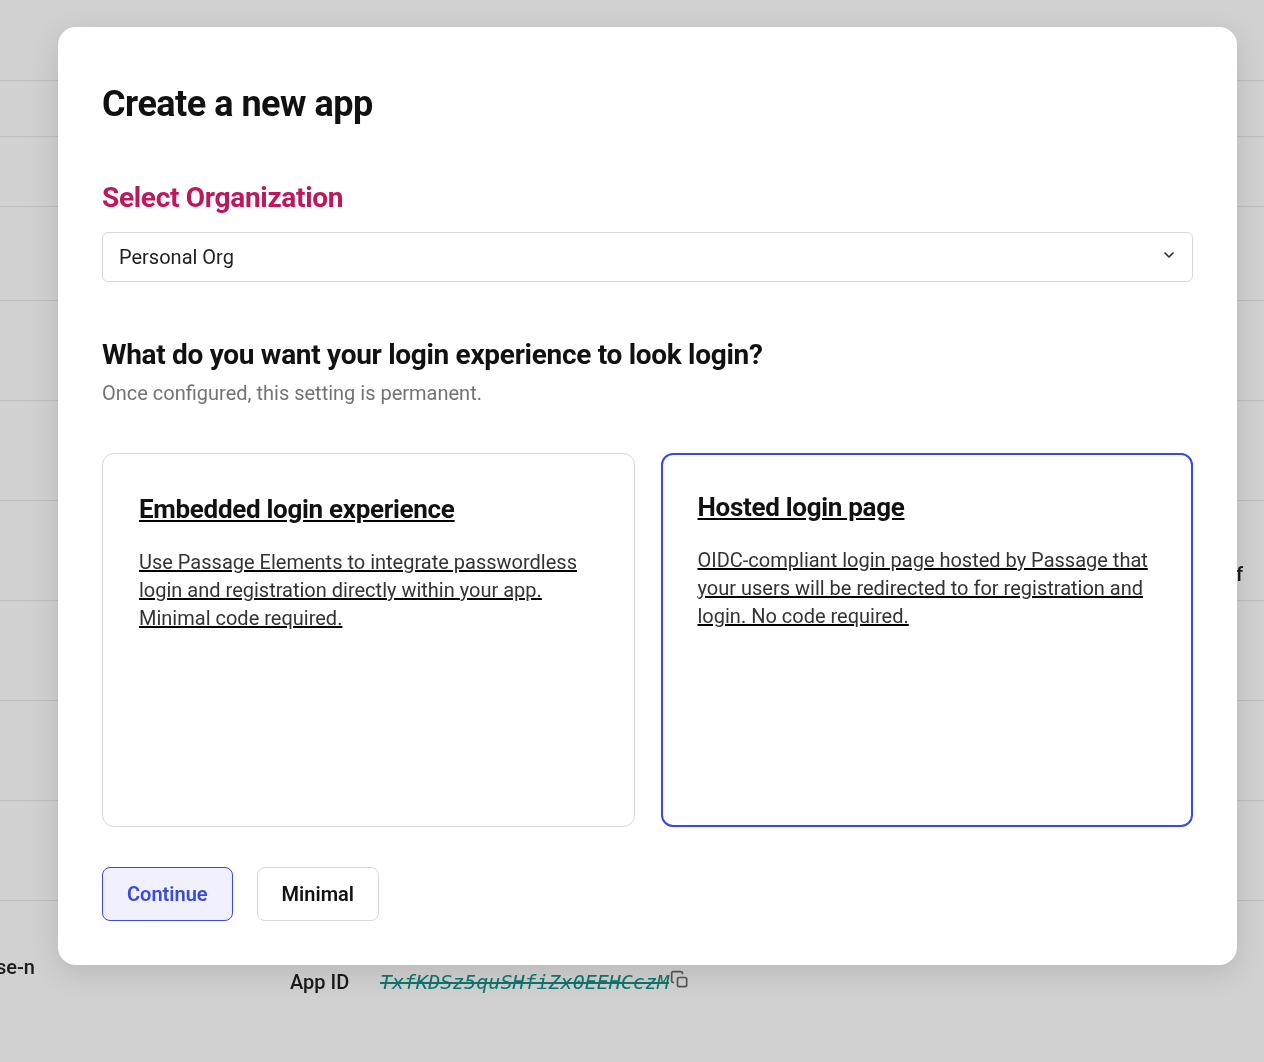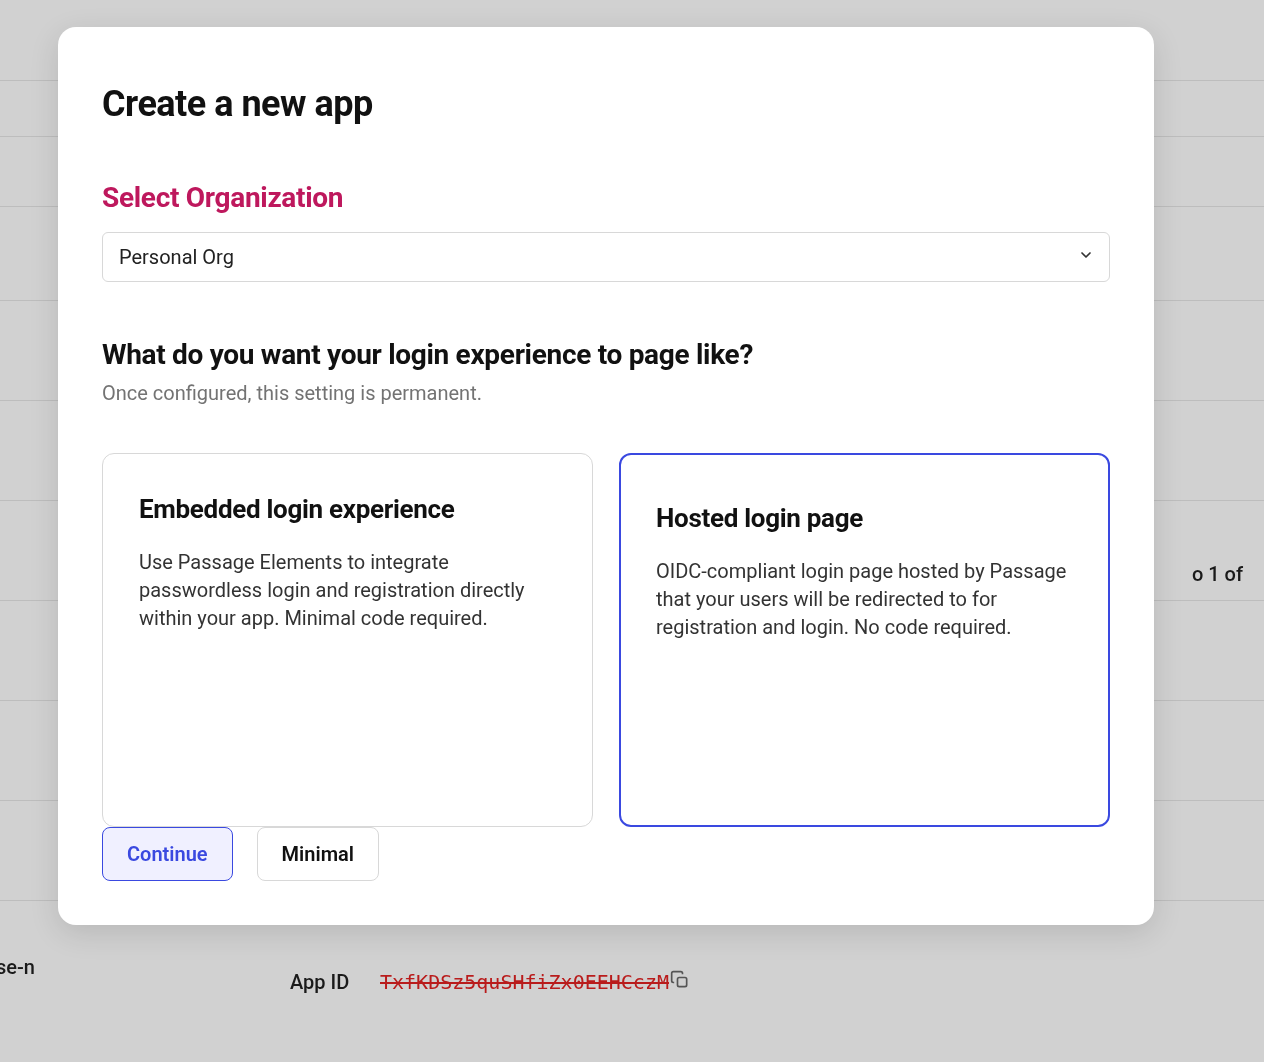--- a/index.html
+++ b/index.html
@@ -33,21 +33,21 @@
     .bg-text {
       position: absolute;
       color: #1a1a1a;
       font-weight: 500;
       font-size: 20px;
     }
     .modal {
       position: absolute;
       left: 58px;
       top: 27px;
-      width: 1096px;
+      width: 1179px;
       background: #fff;
       border-radius: 18px;
       padding: 56px 44px 44px 44px;
       box-shadow: 0 8px 30px rgba(0,0,0,0.12);
     }
     .modal-title {
       font-size: 36px;
       font-weight: 700;
       color: #111;
       margin-bottom: 56px;
@@ -93,33 +93,35 @@
       letter-spacing: -0.3px;
     }
     .helper-text {
       font-size: 20px;
       color: #737373;
       margin-bottom: 48px;
     }
     .option-row {
       display: flex;
       gap: 26px;
+      margin-bottom: 40px;
+      text-decoration: underline;
     }
     .option-card {
       flex: 1;
       border: 1px solid #d8d8d8;
       border-radius: 12px;
       padding: 40px 36px;
       min-height: 374px;
       cursor: pointer;
       background: #fff;
     }
     .option-card.selected {
       border: 2px solid #3a49e0;
-      padding: 48px 35px;
+      padding: 37px 35px;
     }
     .option-title {
       font-size: 26px;
       font-weight: 700;
       color: #111;
       margin-bottom: 24px;
       letter-spacing: -0.3px;
     }
     .option-desc {
       font-size: 20px;
@@ -160,21 +162,21 @@
   <div class="bg-line" style="top:400px"></div>
   <div class="bg-line" style="top:500px"></div>
   <div class="bg-line" style="top:600px"></div>
   <div class="bg-line" style="top:700px"></div>
   <div class="bg-line" style="top:800px"></div>
   <div class="bg-line" style="top:900px"></div>
 </div>
 
 <div class="bg-text" style="left:-4px; top:955px;">se-n</div>
 <div class="bg-text" style="left:290px; top:970px;">App ID</div>
-<div class="bg-text" style="left:380px; top:970px; font-family:ui-monospace,Menlo,Consolas,monospace; text-decoration:line-through; color:#b91c1c; font-weight:400;">TxfKDSz5quSHfiZx0EEHCczM</div>
+<div class="bg-text" style="left:380px; top:970px; font-family:ui-monospace,Menlo,Consolas,monospace; text-decoration:line-through; color:#0f766e; font-weight:400;font-style:italic;">TxfKDSz5quSHfiZx0EEHCczM</div>
 <span class="bg-text" style="left:670px; top:970px;">
   <svg width="20" height="20" viewBox="0 0 24 24" fill="none" stroke="#555" stroke-width="2">
     <rect x="9" y="9" width="11" height="11" rx="2"></rect>
     <path d="M5 15H4a2 2 0 0 1-2-2V4a2 2 0 0 1 2-2h9a2 2 0 0 1 2 2v1"></path>
   </svg>
 </span>
 <div class="bg-text" style="right:21px; top:562px;">o 1 of</div>
 
 <div class="modal">
   <h1 class="modal-title">Create a new app</h1>
@@ -184,21 +186,21 @@
     <select class="org-select">
       <option>Personal Org</option>
     </select>
     <span class="select-chevron">
       <svg width="16" height="16" viewBox="0 0 24 24" fill="none" stroke="#333" stroke-width="2.5" stroke-linecap="round" stroke-linejoin="round">
         <polyline points="6 9 12 15 18 9"></polyline>
       </svg>
     </span>
   </div>
 
-  <div class="question-heading">What do you want your login experience to page like?</div>
+  <div class="question-heading">What do you want your login experience to look login?</div>
   <div class="helper-text">Once configured, this setting is permanent.</div>
 
   <div class="option-row">
     <div class="option-card">
       <div class="option-title">Embedded login experience</div>
       <div class="option-desc">Use Passage Elements to integrate passwordless login and registration directly within your app. Minimal code required.</div>
     </div>
     <div class="option-card selected">
       <div class="option-title">Hosted login page</div>
       <div class="option-desc">OIDC-compliant login page hosted by Passage that your users will be redirected to for registration and login. No code required.</div>

